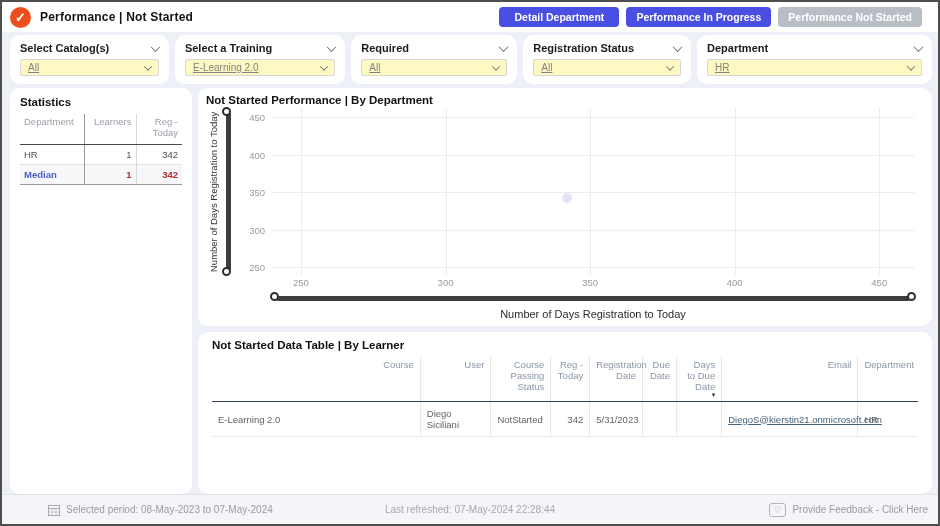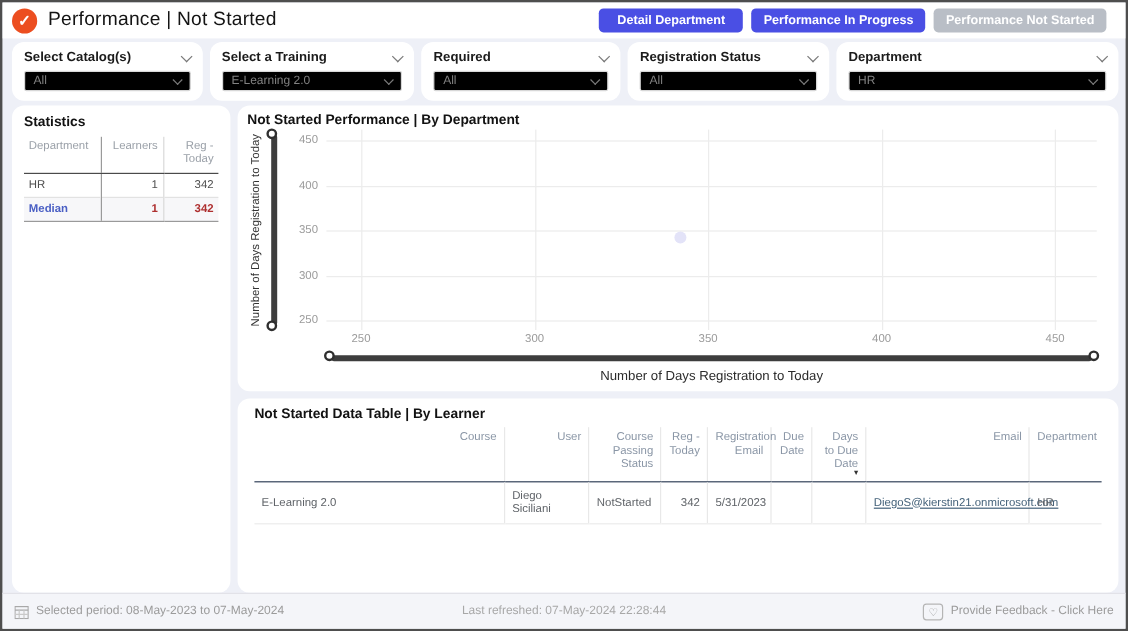--- a/index.html
+++ b/index.html
@@ -9,33 +9,33 @@
     background: #eef0f7;
     border: 2px solid #4e4e4e;
     display: flex; flex-direction: column;
     overflow: hidden;
   }
 
   
   .topbar { background: #fff; height: 30px; display: flex; align-items: center; padding: 0 8px; gap: 9px; flex: none; }
   .logo { width: 21px; height: 21px; border-radius: 50%; background: #ec4e20; color: #fff;
           display: flex; align-items: center; justify-content: center; font-size: 13px; font-weight: 700; flex: none; }
-  .page-title { font-size: 16px; font-weight: 400; color: #141414; letter-spacing: .2px; margin-right: auto; white-space: nowrap; }
+  .page-title { font-size: 12px; font-weight: 700; color: #141414; letter-spacing: .2px; margin-right: auto; white-space: nowrap; }
   .navbtns { display: flex; gap: 7px; padding-right: 8px; }
   .navbtn { background: #4a4fe4; color: #fff; border: none; border-radius: 4px; font-family: inherit;
             font-size: 10.5px; font-weight: 700; padding: 4px 10px; min-width: 120px; height: 20px; cursor: pointer; white-space: nowrap; }
   .navbtn.current { background: #b9bec6; }
 
   
   .filters { display: flex; gap: 6px; padding: 3px 6px 4px 8px; flex: none; height: 56px; }
   .filter-card { background: #fff; border-radius: 10px; padding: 7px 10px 8px; display: flex; flex-direction: column; }
   .f1{flex:157;} .f2{flex:170;} .f3{flex:165;} .f4{flex:167;} .f5{flex:243;}
   .filter-head { display: flex; justify-content: space-between; align-items: center; font-size: 11px; font-weight: 700; color: #1b1b1b; }
-  .filter-select { margin-top: 5px; height: 20px; border: 1px solid #d7d7d7; border-radius: 2px; background: #000000;
-                   display: flex; align-items: center; justify-content: space-between; padding: 0 7px; font-size: 10px; color: #828282; cursor: pointer; }
+  .filter-select { margin-top: 5px; height: 20px; border: 1px solid #d7d7d7; border-radius: 2px; background: #fef9c3;
+                   display: flex; align-items: center; justify-content: space-between; padding: 0 7px; font-size: 10px; color: #828282; cursor: pointer; text-decoration: underline; }
   .chev { width: 7px; height: 7px; border-right: 1.4px solid #7a7a7a; border-bottom: 1.4px solid #7a7a7a;
           transform: rotate(45deg) translate(-1px,-1px); flex: none; }
   .chev.small { width: 6px; height: 6px; }
 
   
   .main { flex: 1; display: flex; gap: 6px; padding: 0 6px 0 8px; min-height: 0; }
   .card-title { font-size: 11.5px; font-weight: 700; color: #121212; }
 
   .stats-card { width: 182px; flex: none; background: #fff; border-radius: 10px; padding: 8px 10px; }
   .stats-table { width: 100%; border-collapse: collapse; font-size: 9.5px; margin-top: 6px; }
@@ -81,21 +81,21 @@
                    border-bottom: 1px solid #33435a; }
   .data-table th + th, .data-table td + td { border-left: 1px solid #e8e8e8; }
   .data-table td { color: #5f6368; padding: 6px 6px; border-bottom: 1px solid #ececec; }
   .data-table .num { text-align: right; }
   .data-table a { color: #44627a; text-decoration: underline; }
   .sort-arrow { display: block; font-size: 7px; color: #333; line-height: 5px; }
 
   
   .footer { flex: none; height: 30px; background: #f4f5f9; border-top: 1px solid #e2e2e8;
             display: grid; grid-template-columns: 1fr auto 1fr; align-items: center; padding: 0 10px; font-size: 10px; color: #9b9b9b; }
-  .f-left { display: flex; gap: 6px; }
+  .f-left { display: flex; gap: 6px; margin-left: 36px; }
   .f-center { text-align: center; color: #a8a8a8; }
   .f-right { display: flex; align-items: center; gap: 6px; justify-content: flex-end; cursor: pointer; }
   .fb-icon { display: inline-flex; align-items: center; justify-content: center; width: 17px; height: 14px;
              border: 1px solid #b5b5b5; border-radius: 3px; font-size: 9px; color: #9b9b9b; }
 </style>
 </head>
 <body>
 
 <header class="topbar">
   <div class="logo">✓</div>
@@ -245,21 +245,21 @@
             <col style="width:6.4%">
             <col style="width:19.3%">
             <col style="width:8.5%">
         </colgroup>
         <thead>
           <tr>
             <th><span>Course</span></th>
             <th><span>User</span></th>
             <th><span>Course Passing Status</span></th>
             <th><span>Reg - Today</span></th>
-            <th><span>Registration Email</span></th>
+            <th><span>Registration Date</span></th>
             <th><span>Due Date</span></th>
             <th><span>Days to Due Date</span><span class="sort-arrow">▾</span></th>
             <th><span>Email</span></th>
             <th><span>Department</span></th>
           </tr>
         </thead>
         <tbody>
           <tr>
             <td>E-Learning 2.0</td>
             <td>Diego Siciliani</td>

